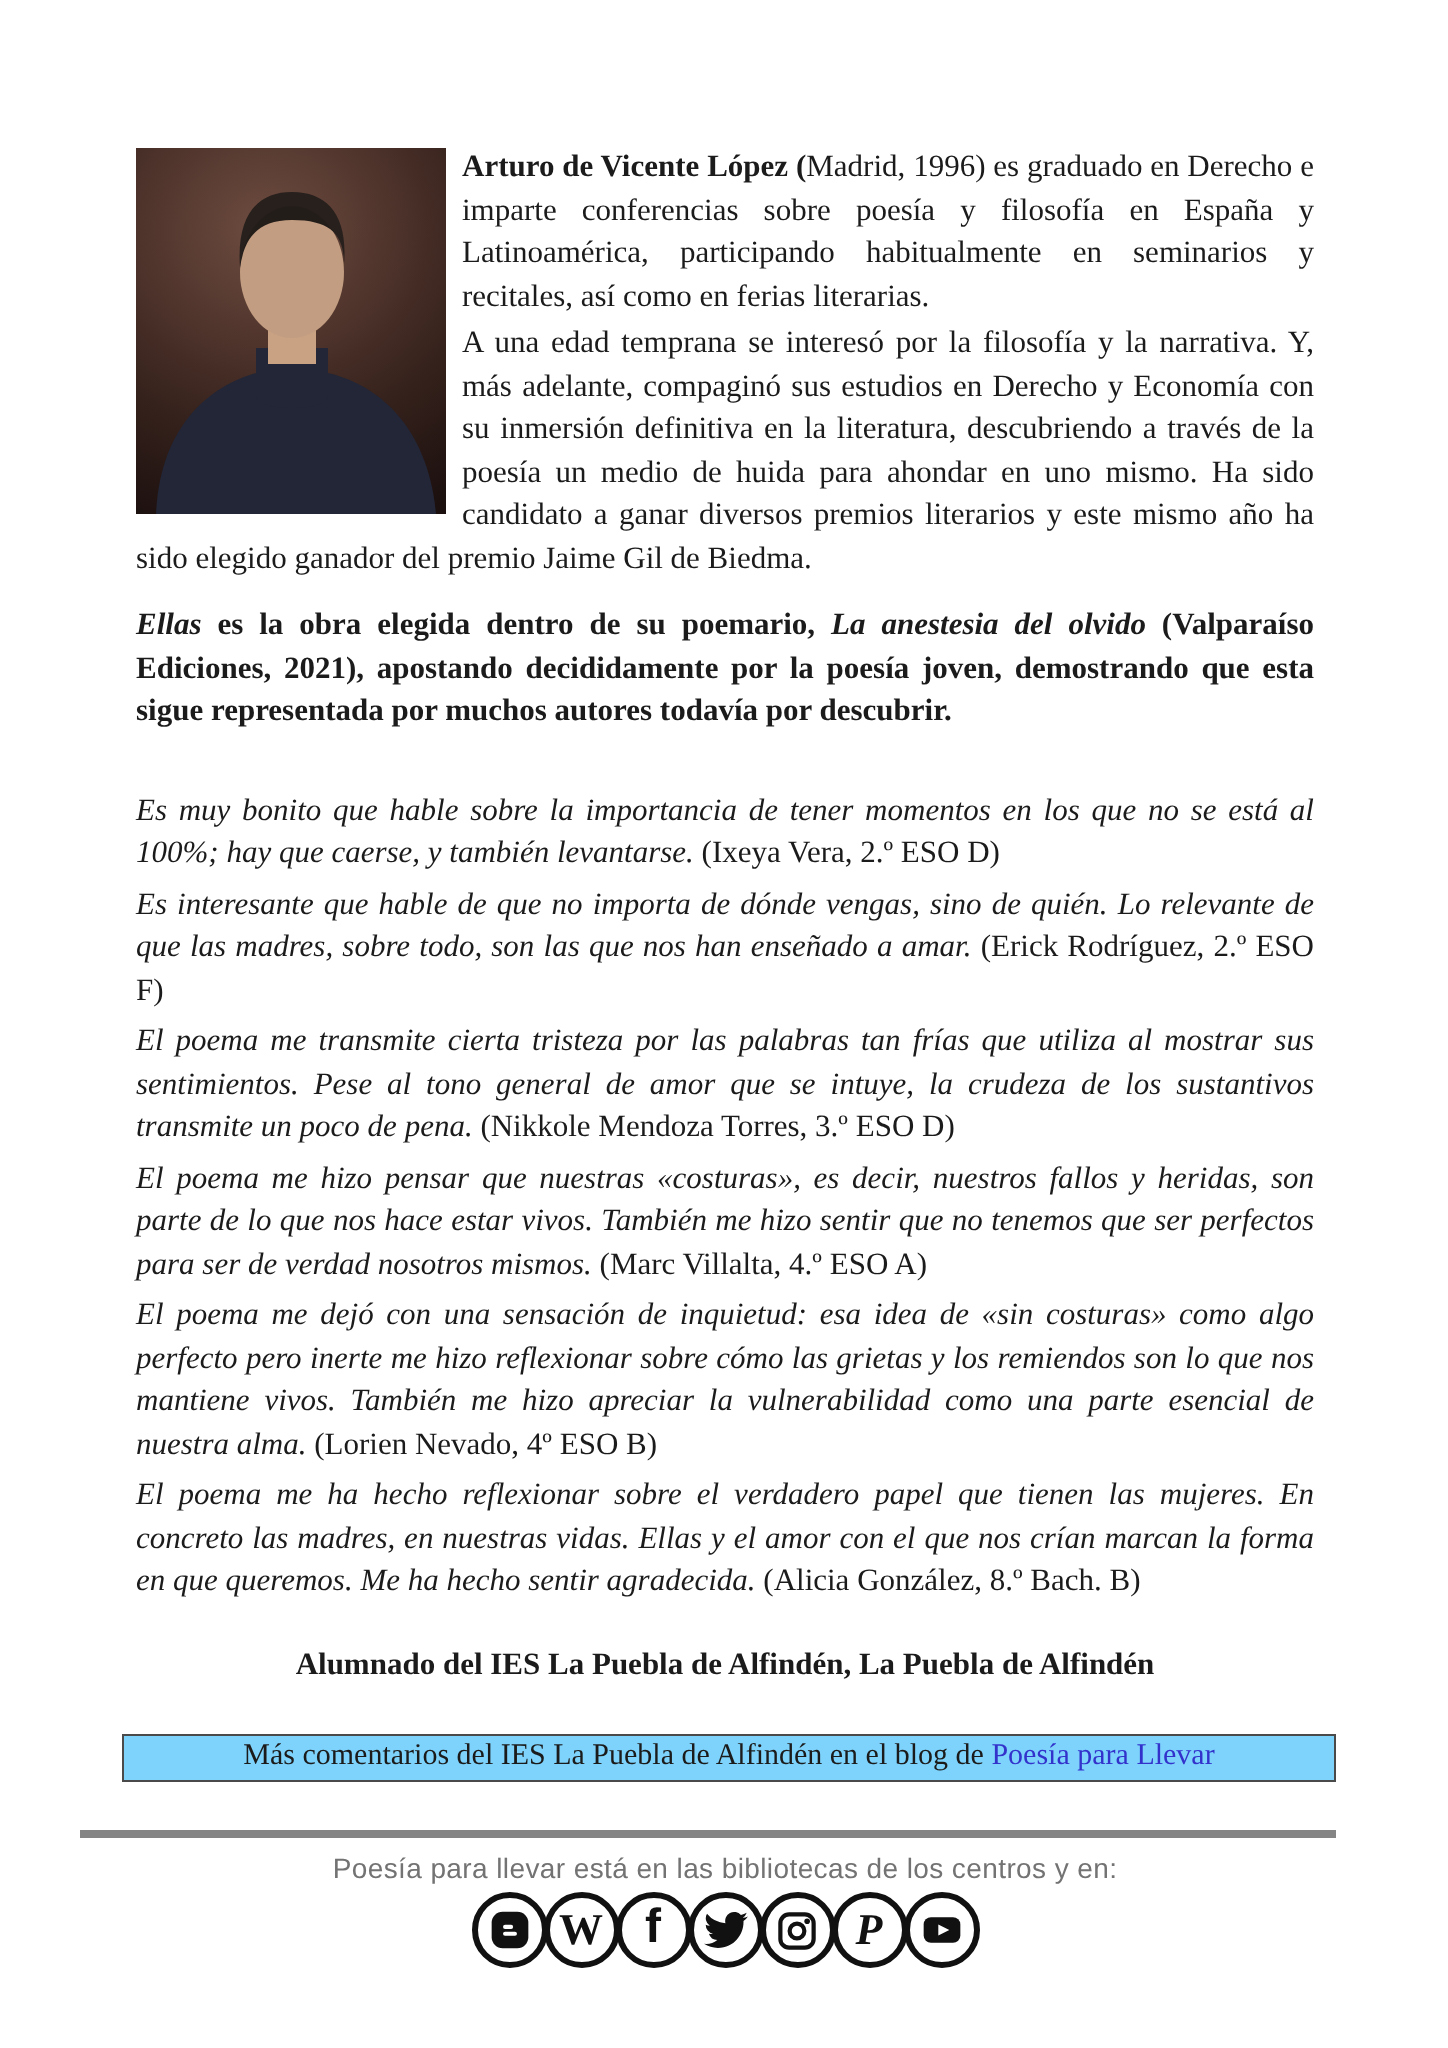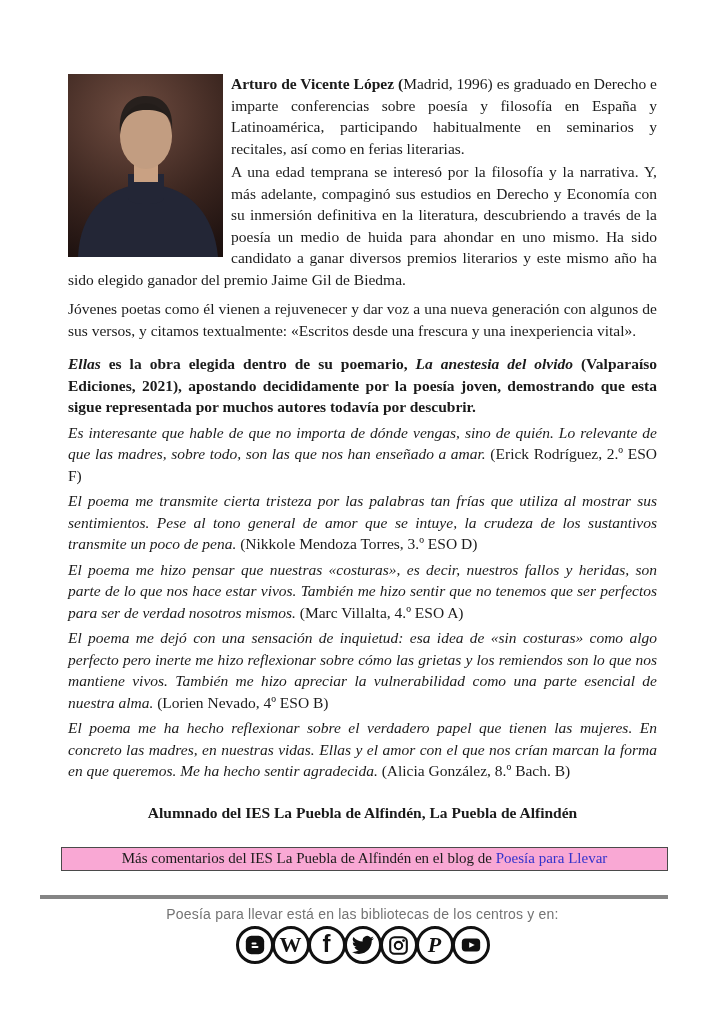--- a/index.html
+++ b/index.html
@@ -42,21 +42,21 @@
     text-align:center;
     font-weight:bold;
     font-size:15.5px;line-height:21.5px;
   }
   .blog-box{
     margin:24px -11px 1px -7px;
     border:1px solid #4a4a4a;
     text-align:center;
     font-size:15px;
     padding:2px 0 3px 0;
-    background:#f9a8d4;
+    background:#7dd3fc;
   }
   .blog-box a{color:#3333cc;text-decoration:none;cursor:pointer;}
   .divider{
     margin-top:24px;
     margin-left:-28px;
     width:628px;height:4px;
     background:#858585;
   }
   .footer-text{
     margin-top:7px;
@@ -103,24 +103,24 @@
       <path d="M52 60 C50 32 62 22 78 22 C96 22 106 34 104 58 C104 44 98 36 78 36 C60 36 54 46 52 60 Z" fill="#27201d"></path>
 
       <ellipse cx="78" cy="62" rx="26" ry="33" fill="#000" opacity="0.08"></ellipse>
     </svg>
   </div>
 
   <p class="body-p bio-p"><b>Arturo de Vicente López (</b><span>Madrid, 1996) es graduado en Derecho e imparte conferencias sobre poesía y filosofía en España y Latinoamérica, participando habitualmente en seminarios y recitales, así como en ferias literarias.</span></p>
 
   <p class="body-p bio-p">A una edad temprana se interesó por la filosofía y la narrativa. Y, más adelante, compaginó sus estudios en Derecho y Economía con su inmersión definitiva en la literatura, descubriendo a través de la poesía un medio de huida para ahondar en uno mismo. Ha sido candidato a ganar diversos premios literarios y este mismo año ha sido elegido ganador del premio Jaime Gil de Biedma.</p>
 
-  <p class="body-p p-jovenes">Jóvenes poetas como él vienen a rejuvenecer y dar voz a una nueva generación con algunos de sus versos, y citamos textualmente: «Escritos desde una frescura y una inexperiencia vital».</p>
 
   <p class="body-p p-ellas"><i>Ellas</i><span> es la obra elegida dentro de su poemario, </span><i>La anestesia del olvido</i><span> (Valparaíso Ediciones, 2021), apostando decididamente por la poesía joven, demostrando que esta sigue representada por muchos autores todavía por descubrir.</span></p>
 
+  <p class="comment first"><i>Es muy bonito que hable sobre la importancia de tener momentos en los que no se está al 100%; hay que caerse, y también levantarse.</i><span> (Ixeya Vera, 2.º ESO D)</span></p>
 
   <p class="comment"><i>Es interesante que hable de que no importa de dónde vengas, sino de quién. Lo relevante de que las madres, sobre todo, son las que nos han enseñado a amar.</i><span> (Erick Rodríguez, 2.º ESO F)</span></p>
 
   <p class="comment"><i>El poema me transmite cierta tristeza por las palabras tan frías que utiliza al mostrar sus sentimientos. Pese al tono general de amor que se intuye, la crudeza de los sustantivos transmite un poco de pena.</i><span> (Nikkole Mendoza Torres, 3.º ESO D)</span></p>
 
   <p class="comment"><i>El poema me hizo pensar que nuestras «costuras», es decir, nuestros fallos y heridas, son parte de lo que nos hace estar vivos. También me hizo sentir que no tenemos que ser perfectos para ser de verdad nosotros mismos.</i><span> (Marc Villalta, 4.º ESO A)</span></p>
 
   <p class="comment"><i>El poema me dejó con una sensación de inquietud: esa idea de «sin costuras» como algo perfecto pero inerte me hizo reflexionar sobre cómo las grietas y los remiendos son lo que nos mantiene vivos. También me hizo apreciar la vulnerabilidad como una parte esencial de nuestra alma.</i><span> (Lorien Nevado, 4º ESO B)</span></p>
 
   <p class="comment"><i>El poema me ha hecho reflexionar sobre el verdadero papel que tienen las mujeres. En concreto las madres, en nuestras vidas. Ellas y el amor con el que nos crían marcan la forma en que queremos. Me ha hecho sentir agradecida.</i><span> (Alicia González, 8.º Bach. B)</span></p>

